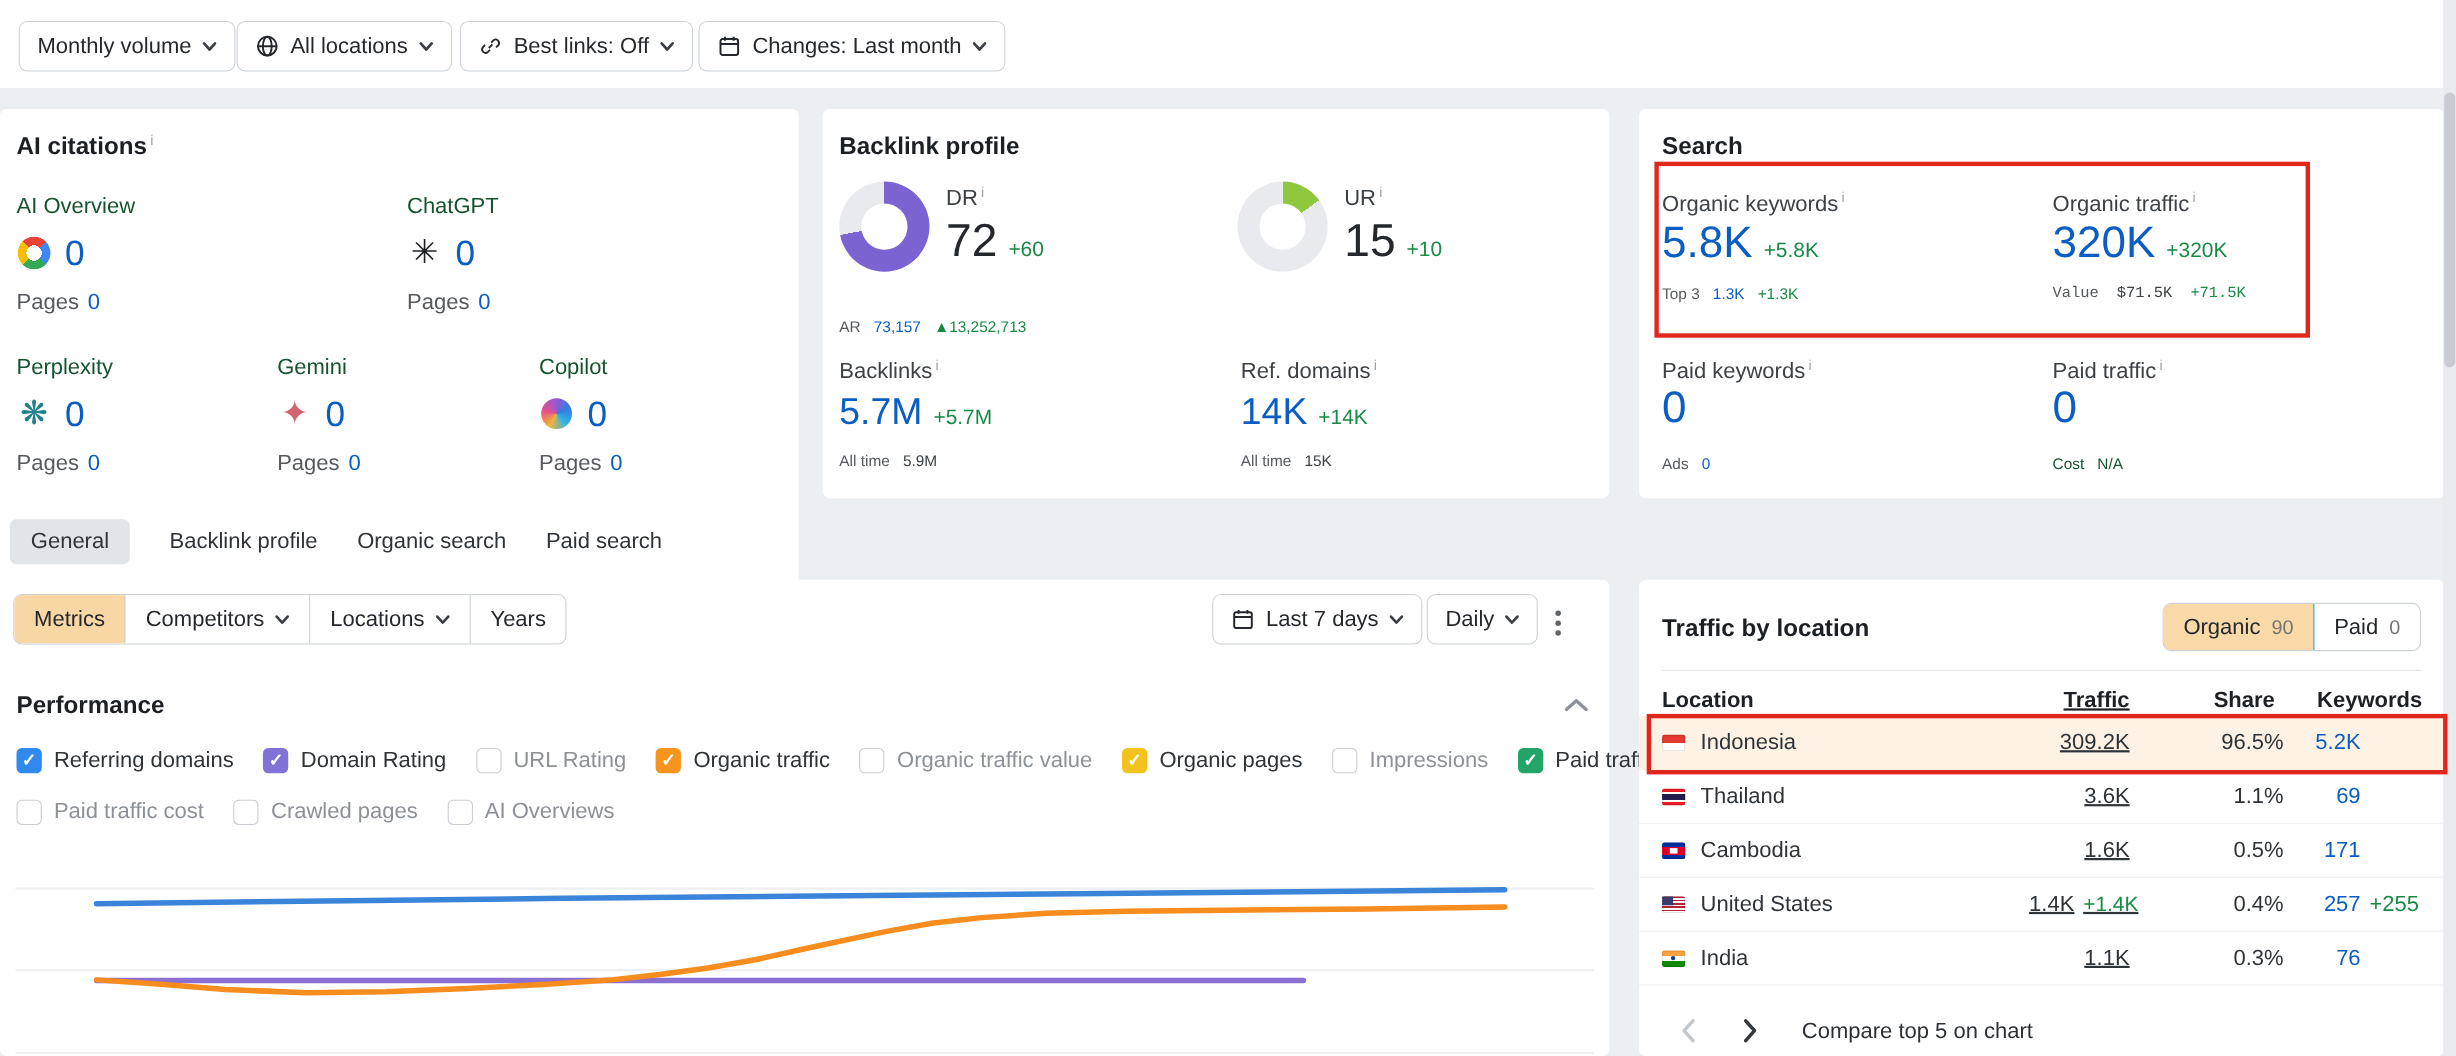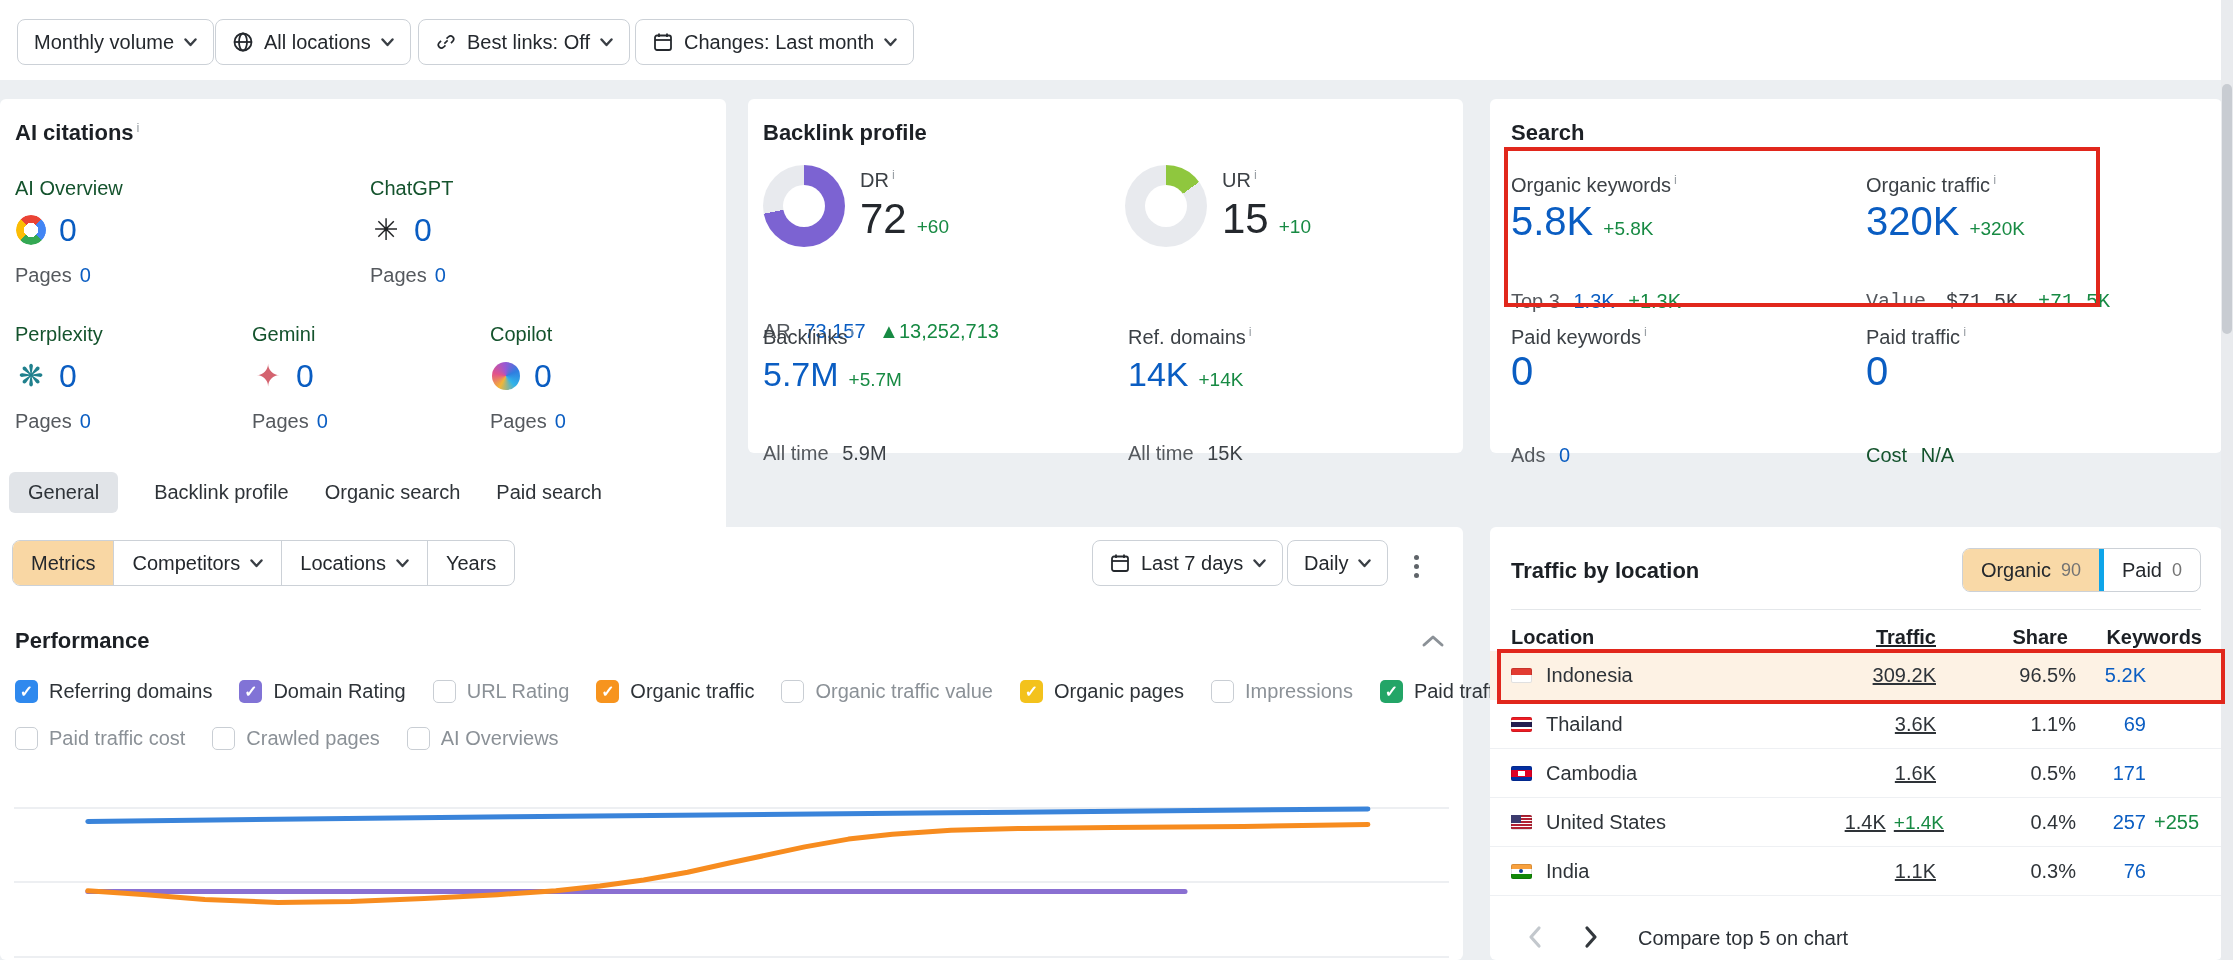--- a/index.html
+++ b/index.html
@@ -41,21 +41,21 @@
   .gemini-glyph { font-size:30px; color:#d4636f; line-height:1; }
   .copilot-icon { width:28px; height:28px; border-radius:50%;
     background:conic-gradient(from 210deg, #f3b636, #e2528b, #9a57d3, #2f7ee0, #31b4e9, #f3b636); }
 
   
   .donut { position:absolute; width:82px; height:82px; border-radius:50%; }
   .donut::after { content:""; position:absolute; inset:20px; background:#fff; border-radius:50%; }
   .metric-label { position:absolute; font-size:20px; color:#3c4146; white-space:nowrap; }
   .big-num { position:absolute; font-size:42px; color:#24282d; white-space:nowrap; }
   .delta { font-size:19px; color:#178a43; margin-left:10px; }
-  .subline { position:absolute; font-size:20px; color:#55595e; white-space:nowrap;margin-top:31px; }
+  .subline { position:absolute; font-size:14px; color:#55595e; white-space:nowrap; }
   .subline .blue { color:#0a5dc2; }
   .subline .green { color:#178a43; }
   .subline .dark { color:#3c4146; }
   .subline .faint { color:#14532d; }
   .mid-num { position:absolute; font-size:34px; color:#0a5dc2; white-space:nowrap; }
   .search-num { position:absolute; font-size:40px; color:#0a5dc2; white-space:nowrap; }
 
   .annot { position:absolute; border:4px solid #e1271c; pointer-events:none; z-index:5; }
 
   
@@ -63,42 +63,42 @@
   .tab { font-size:20px; color:#2e3338; cursor:pointer; white-space:nowrap; }
   .tab.active { background:#e1e4e8; border-radius:6px; padding:9px 19px; }
 
   
   .seg-group { position:absolute; display:flex; height:46px; border:1px solid #ccd1d7; border-radius:8px; overflow:hidden; background:#fff; }
   .seg { display:flex; align-items:center; gap:10px; padding:0 18px; font-size:20px; color:#24282d;
          border-right:1px solid #ccd1d7; cursor:pointer; white-space:nowrap; }
   .seg:last-child { border-right:none; }
   .seg.active { background:#f9d7a4; }
   .ctl-btn { position:absolute; top:13px; height:46px; display:inline-flex; align-items:center; gap:10px; padding:0 16px;
-             border:1px solid #ccd1d7; border-radius:8px; background:#fff; font-size:20px; color:#24282d; cursor:pointer; white-space:nowrap; }
+             border:1px solid #ccd1d7; border-radius:8px; background:#fff; font-size:20px; color:#24282d; cursor:pointer; white-space:nowrap;margin-left:10px; }
   .kebab { position:absolute; display:flex; flex-direction:column; gap:4px; cursor:pointer; padding:6px; }
   .kebab i { width:5px; height:5px; border-radius:50%; background:#5f6469; }
 
   .perf-title { position:absolute; font-size:22px; font-weight:700; color:#1c2025; }
   .collapse { position:absolute; cursor:pointer; }
   .collapse path { fill:none; stroke:#8b9197; stroke-width:3; stroke-linecap:round; stroke-linejoin:round; }
 
   .cb-row { position:absolute; display:flex; align-items:center; gap:27px; height:30px; }
   .cb { display:inline-flex; align-items:center; gap:11px; cursor:pointer; white-space:nowrap; }
   .cb-box { width:23px; height:23px; border:1.5px solid #c9ced4; border-radius:5px; background:#fff;
             display:inline-flex; align-items:center; justify-content:center; color:#fff; font-size:16px; font-weight:700; }
   .cb-box.checked { border:none; }
   .cb-label { font-size:20px; color:#2e3338; }
   .cb-label.muted { color:#8b9197; }
 
   
   .toggle { position:absolute; display:flex; height:44px; border:1px solid #ccd1d7; border-radius:8px; overflow:hidden; background:#fff; }
   .toggle-seg { display:flex; align-items:center; gap:10px; padding:0 18px; font-size:20px; color:#24282d; cursor:pointer; }
   .toggle-seg .cnt { font-size:18px; color:#737373; }
   .toggle-seg.active { background:#f9d9a7; }
-  .toggle-seg + .toggle-seg { border-left:5px solid #0ea5e9; }
+  .toggle-seg + .toggle-seg { border-left:1px solid #0ea5e9; }
 
   .tbl-divider { position:absolute; height:1px; background:#e4e7ea; }
   .tbl-head { position:absolute; display:flex; align-items:center; font-size:20px; font-weight:700; color:#1c2025; }
   .tbl-row { position:absolute; display:flex; align-items:center; font-size:20px; color:#2e3338; cursor:pointer; border-bottom:1px solid #eef0f3; }
   .tbl-row.row-highlight { background:#fdf2e4; border-bottom-color:transparent; }
   .c-loc { flex:1; display:flex; align-items:center; gap:14px; min-width:0; }
   .c-traffic { width:150px; text-align:right; white-space:nowrap;text-decoration:underline; }
   .c-share { width:132px; text-align:right; }
   .c-kw { width:70px; text-align:right; color:#0a5dc2; }
   .c-kwd { width:64px; text-align:left; padding-left:8px; color:#178a43; white-space:nowrap; }

